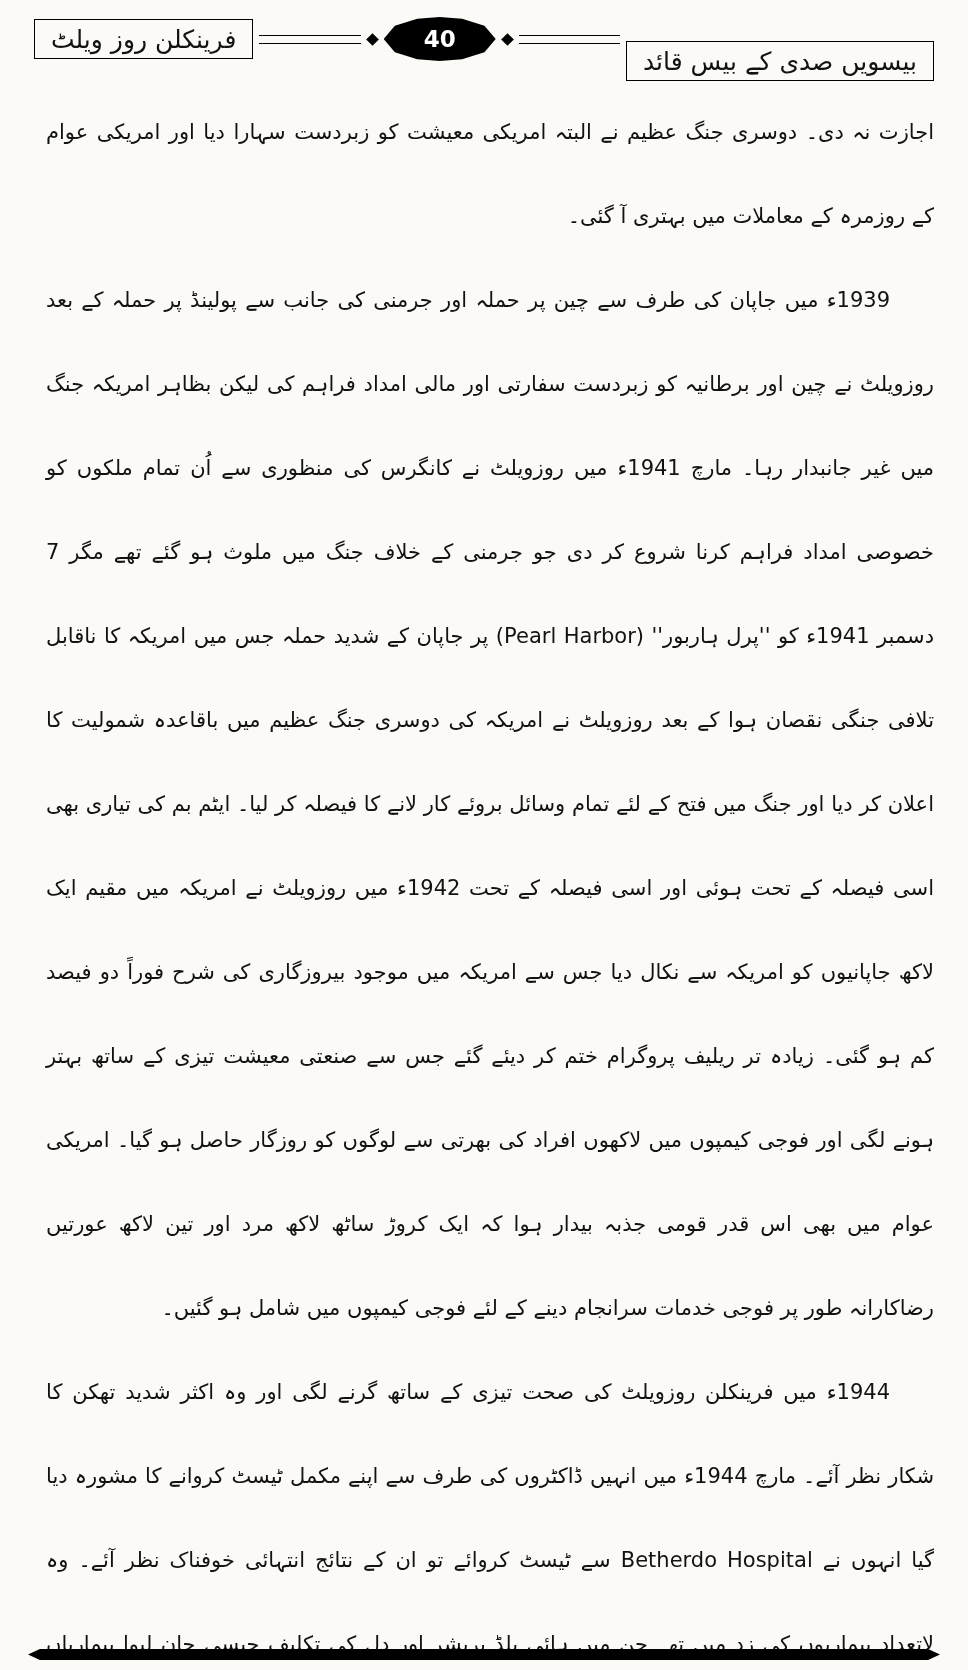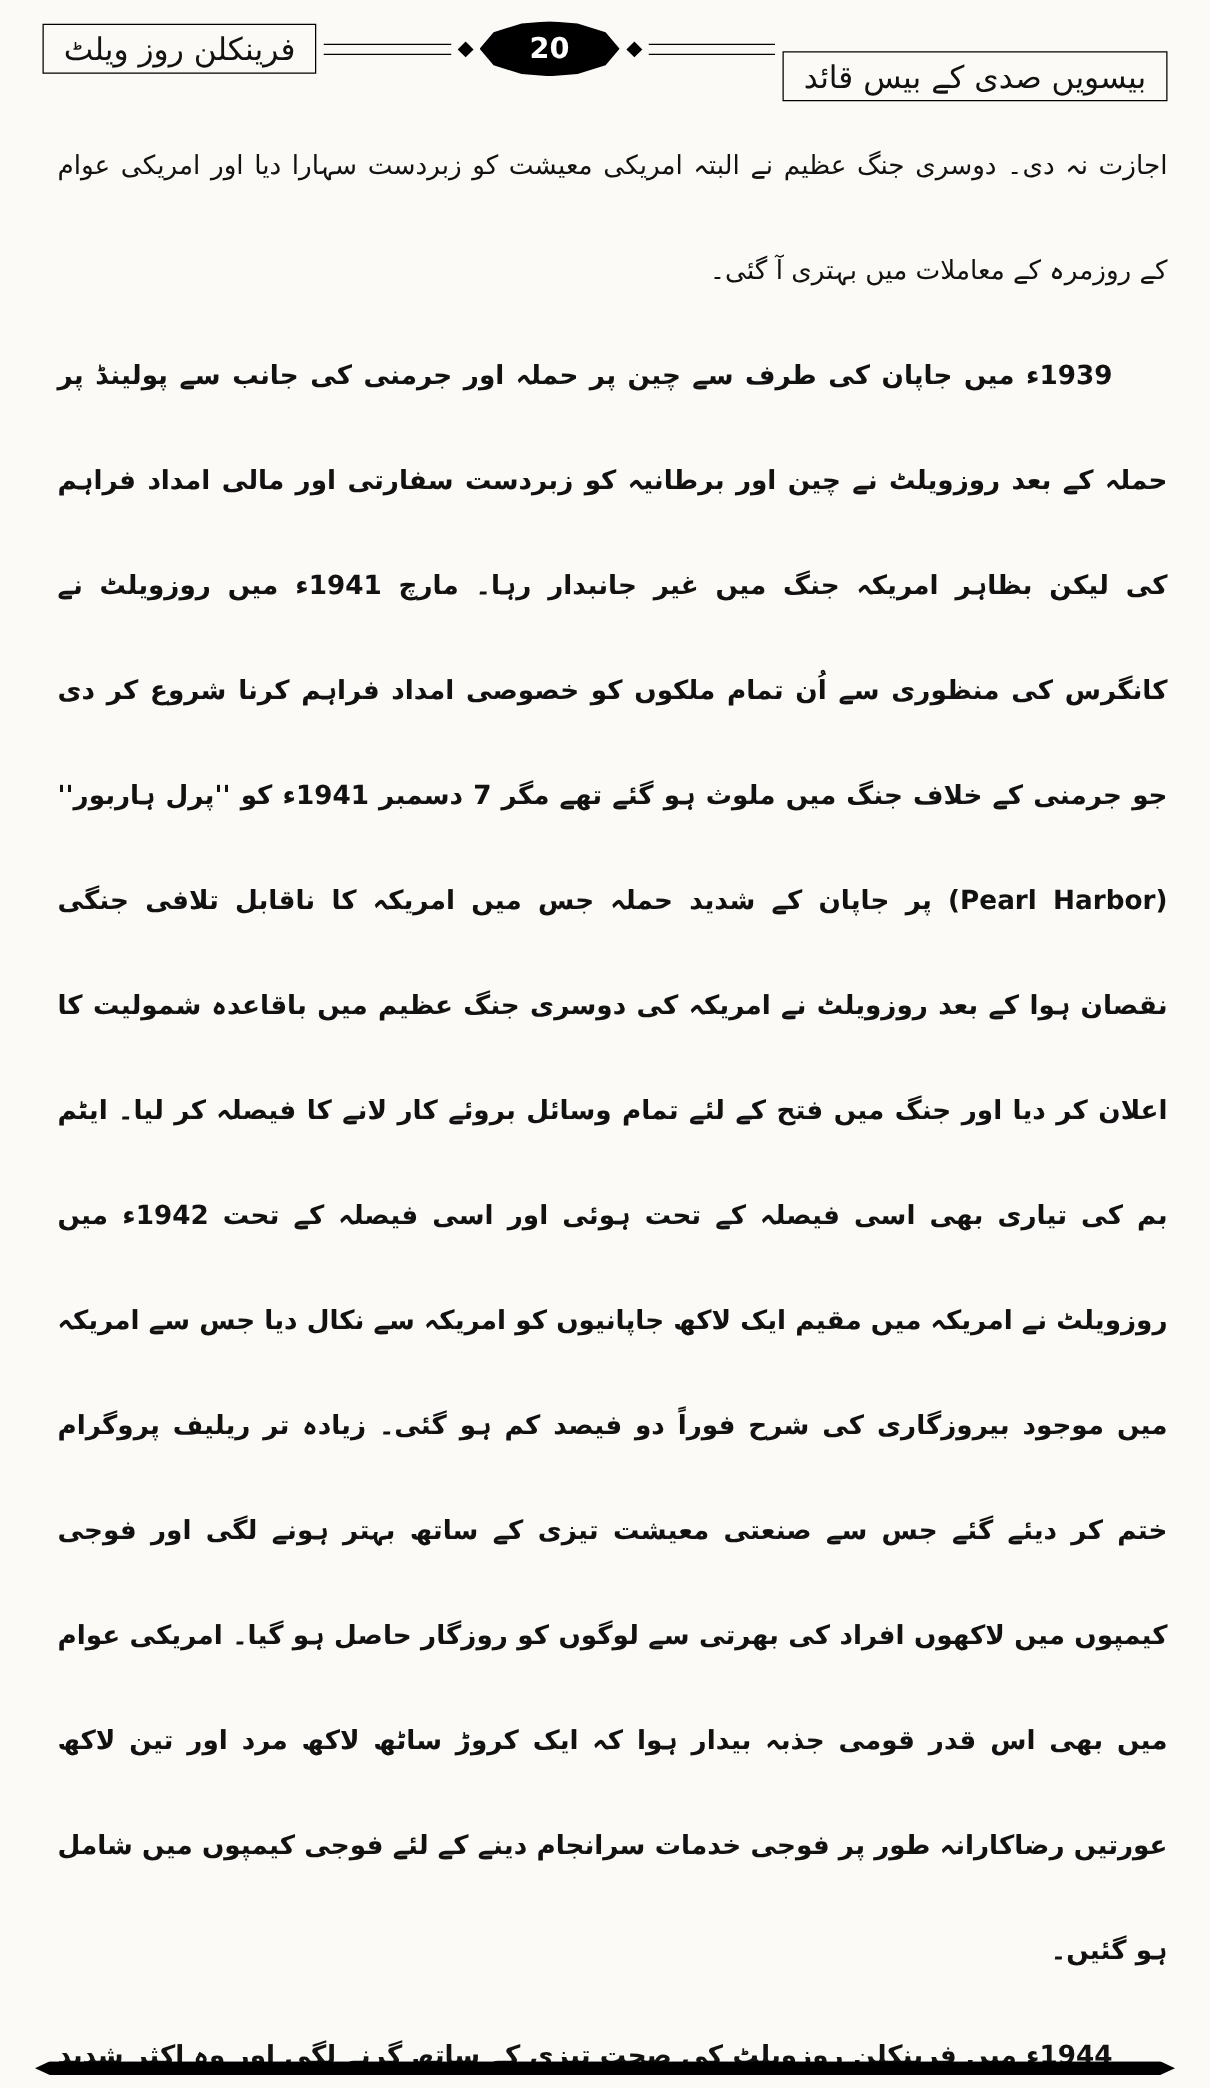--- a/index.html
+++ b/index.html
@@ -80,21 +80,21 @@
   .bodytext {
     margin-top: 26px;
     direction: rtl;
     text-align: justify;
     font-size: 21px;
     line-height: 84px;
     letter-spacing: 0;
     margin-left: 12px;
   }
   .bodytext p { margin: 0; }
-  .bodytext p.indent { text-indent: 44px; font-weight: bold; }
+  .bodytext p.indent { text-indent: 44px; }
 
   
   .footer-rule {
     position: absolute;
     left: 28px;
     right: 28px;
     bottom: 10px;
     height: 11px;
     background: #000;
     clip-path: polygon(0 50%, 1.3% 0, 98.7% 0, 100% 50%, 98.7% 100%, 1.3% 100%);
@@ -107,21 +107,21 @@
 
   <div class="page-header">
     <div class="h-box left">
       <span>فرینکلن روز ویلٹ</span>
     </div>
 
     <div class="ornament-wrap">
       <div class="double-rule"></div>
       <div class="finial"></div>
       <div class="lens">
-        <span>20</span>
+        <span>40</span>
       </div>
       <div class="finial"></div>
       <div class="double-rule"></div>
     </div>
 
     <div class="h-box right">
       <span>بیسویں صدی کے بیس قائد</span>
     </div>
   </div>
 

